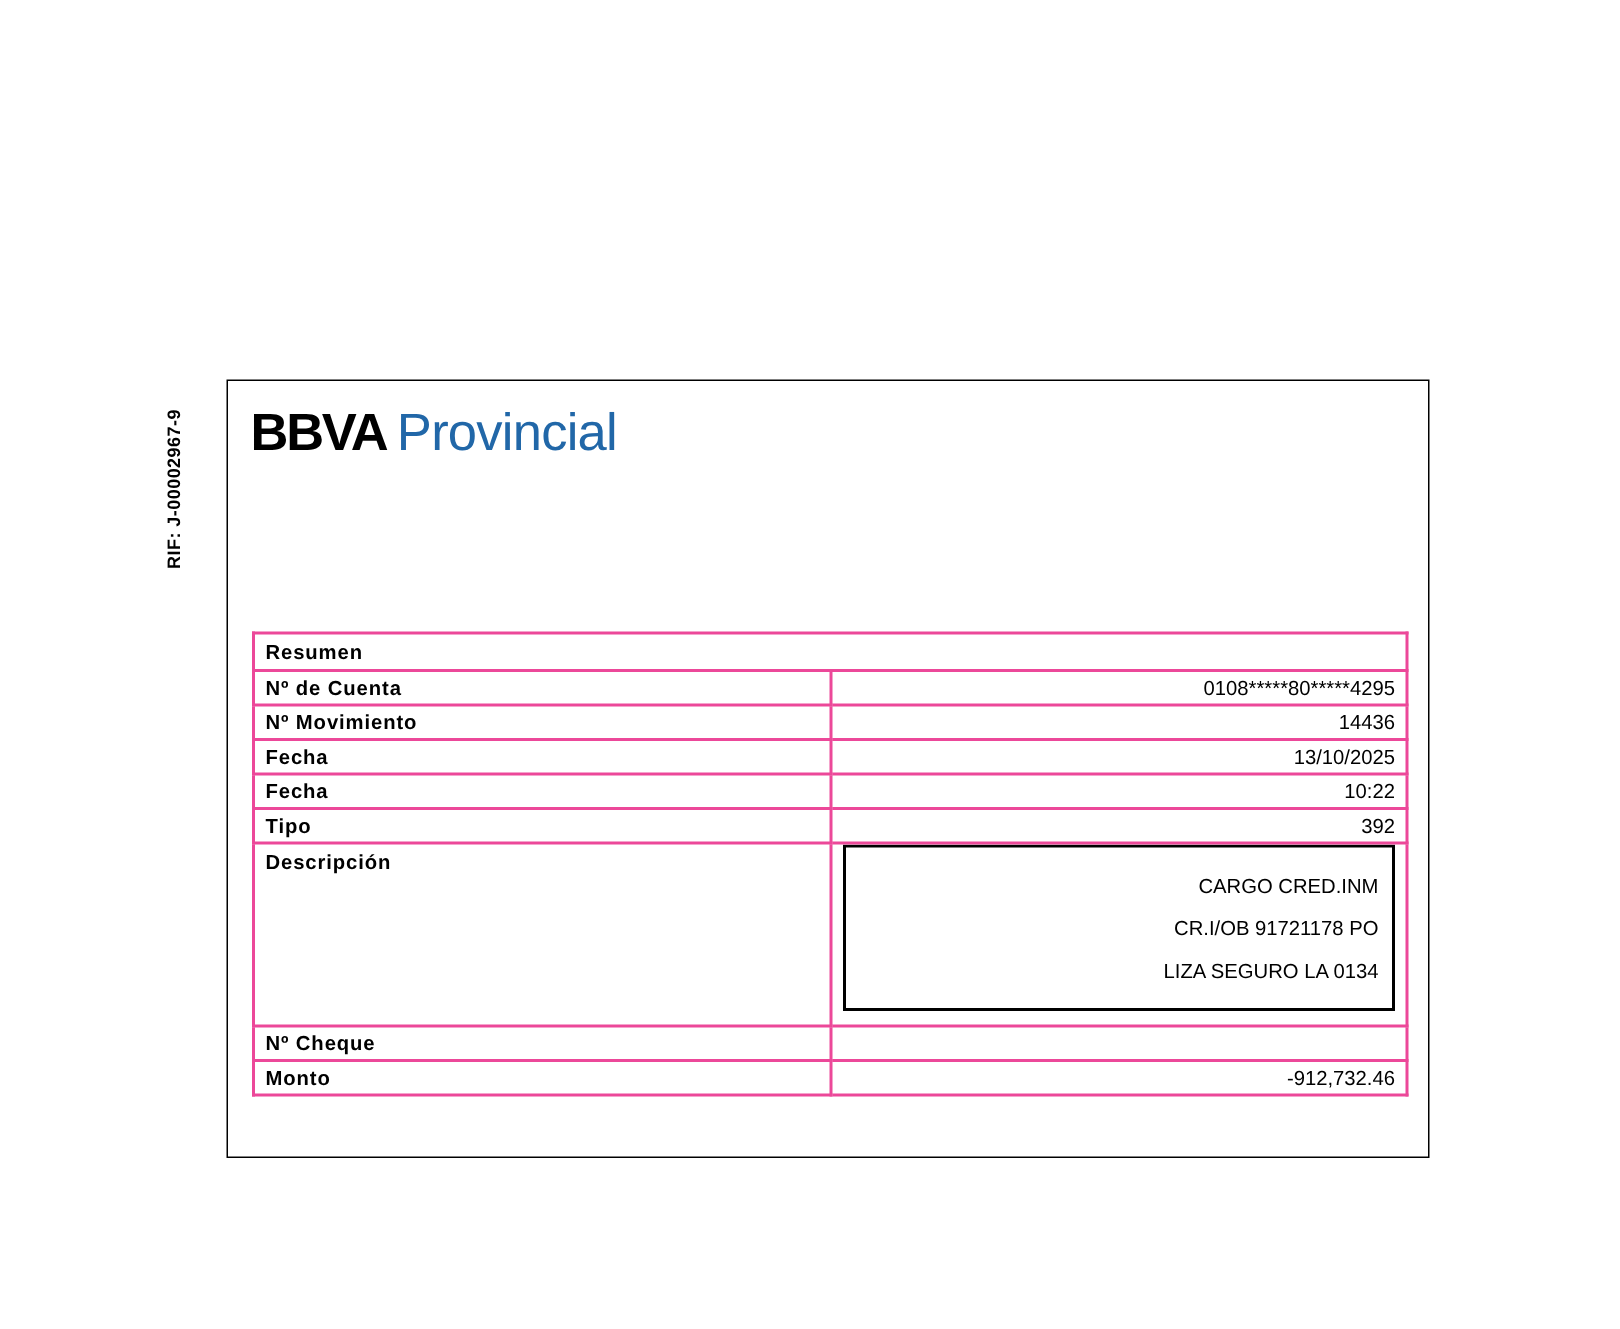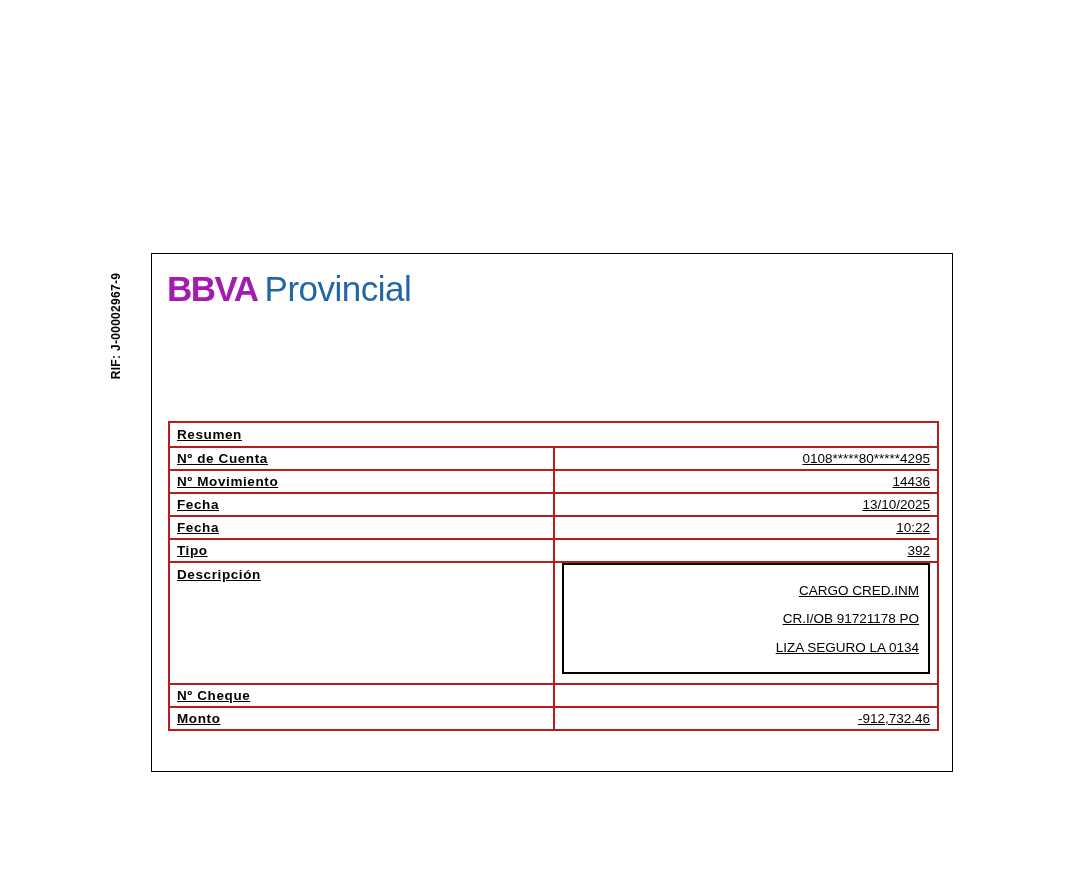--- a/index.html
+++ b/index.html
@@ -42,21 +42,21 @@
   
   .logo {
     position: absolute;
     left: 15px; top: 17px;
     font-size: 35px;
     line-height: 36px;
     white-space: nowrap;
   }
   .logo .brand {
     font-weight: bold;
-    color: #a21caf;
+    color: #000000;
     letter-spacing: -1.5px;
     text-align: right;
   }
   .logo .name {
     font-weight: normal;
     color: #2167a8;
     margin-left: 7px;
     letter-spacing: -0.5px;
   }
 
@@ -77,26 +77,25 @@
   
   .summary-table {
     position: absolute;
     left: 16px; top: 167px;
     width: 771px;
     border-collapse: collapse;
     font-size: 13.5px;
     table-layout: fixed;
   }
   .summary-table td {
-    border: 2px solid #b91c1c;
+    border: 2px solid #ec4899;
     padding: 0 7px;
     height: 23px;
     overflow: hidden;
     white-space: nowrap;
-    text-decoration: underline;
   }
   .summary-table .th {
     font-weight: bold;
     height: 25px;
     letter-spacing: 0.6px;
   }
   .summary-table .lbl {
     font-weight: bold;
     width: 306px;
     letter-spacing: 0.6px;

